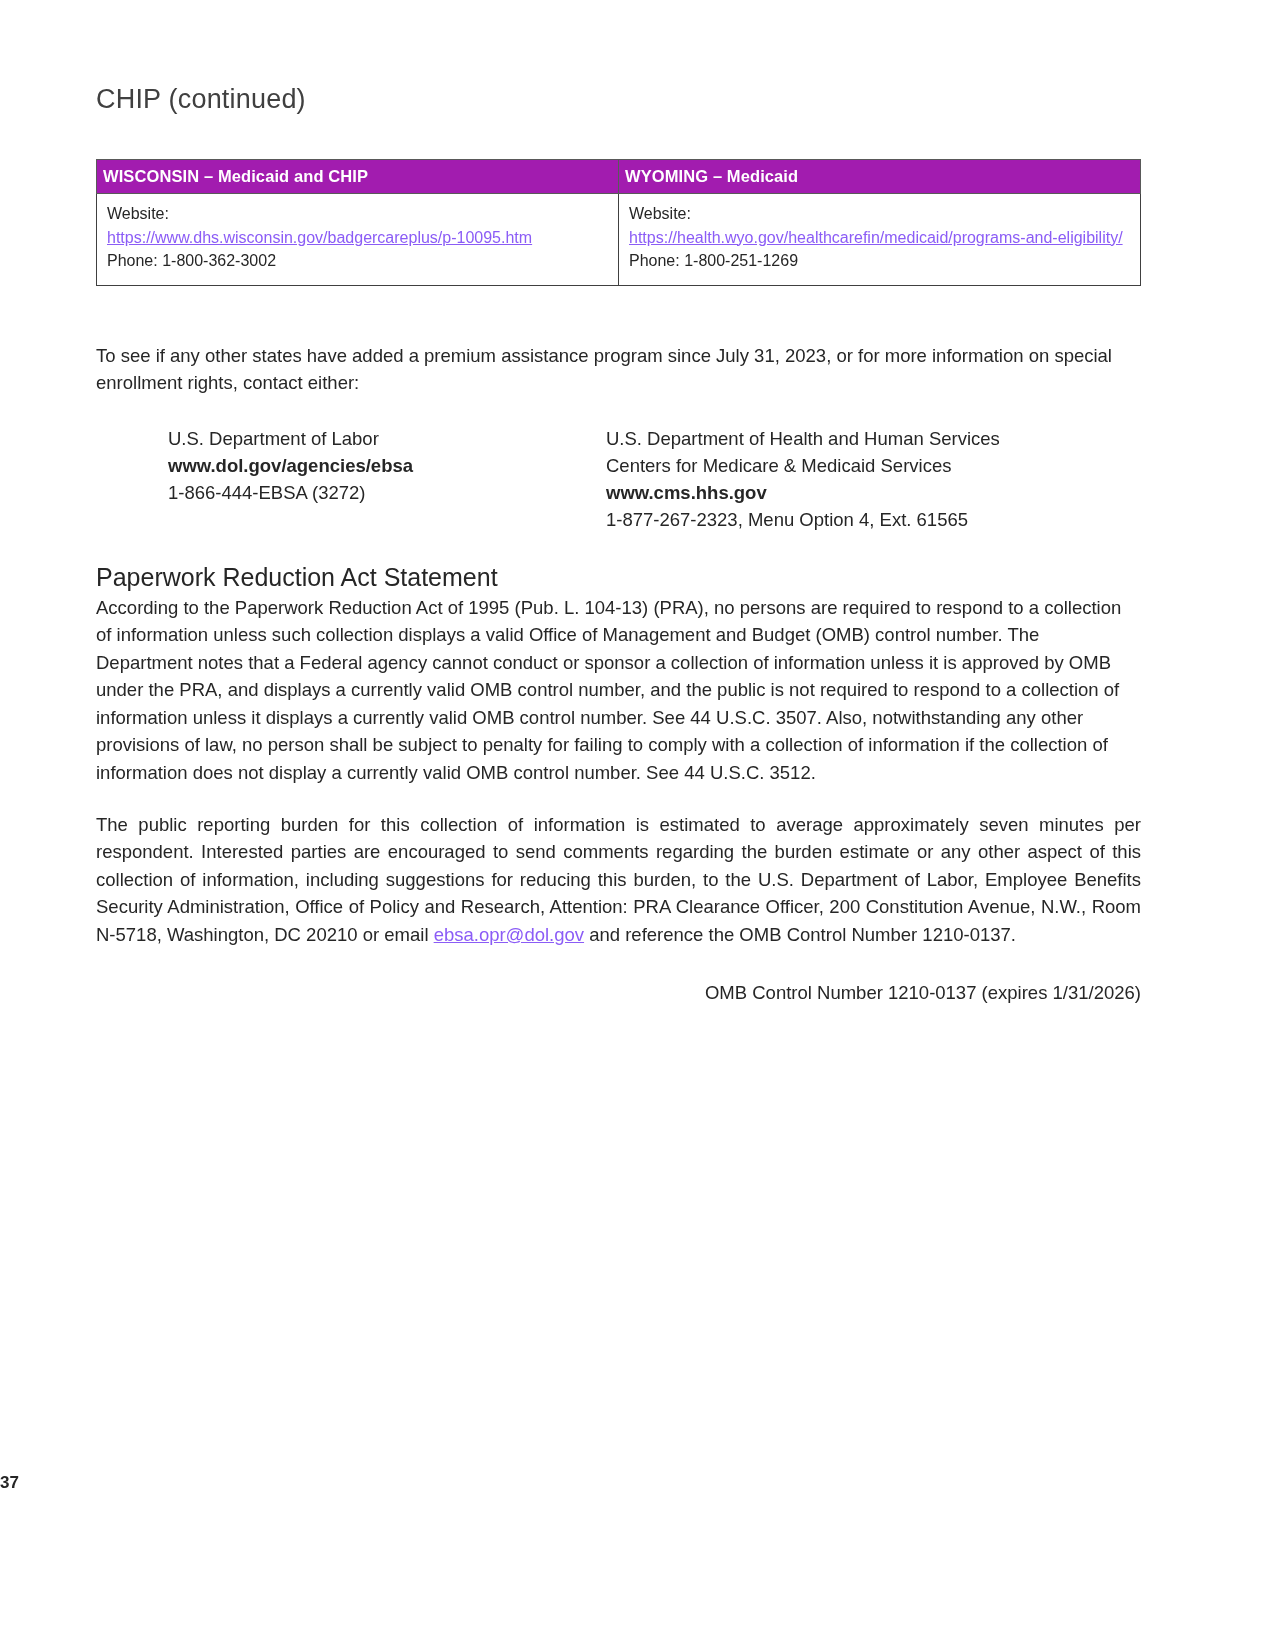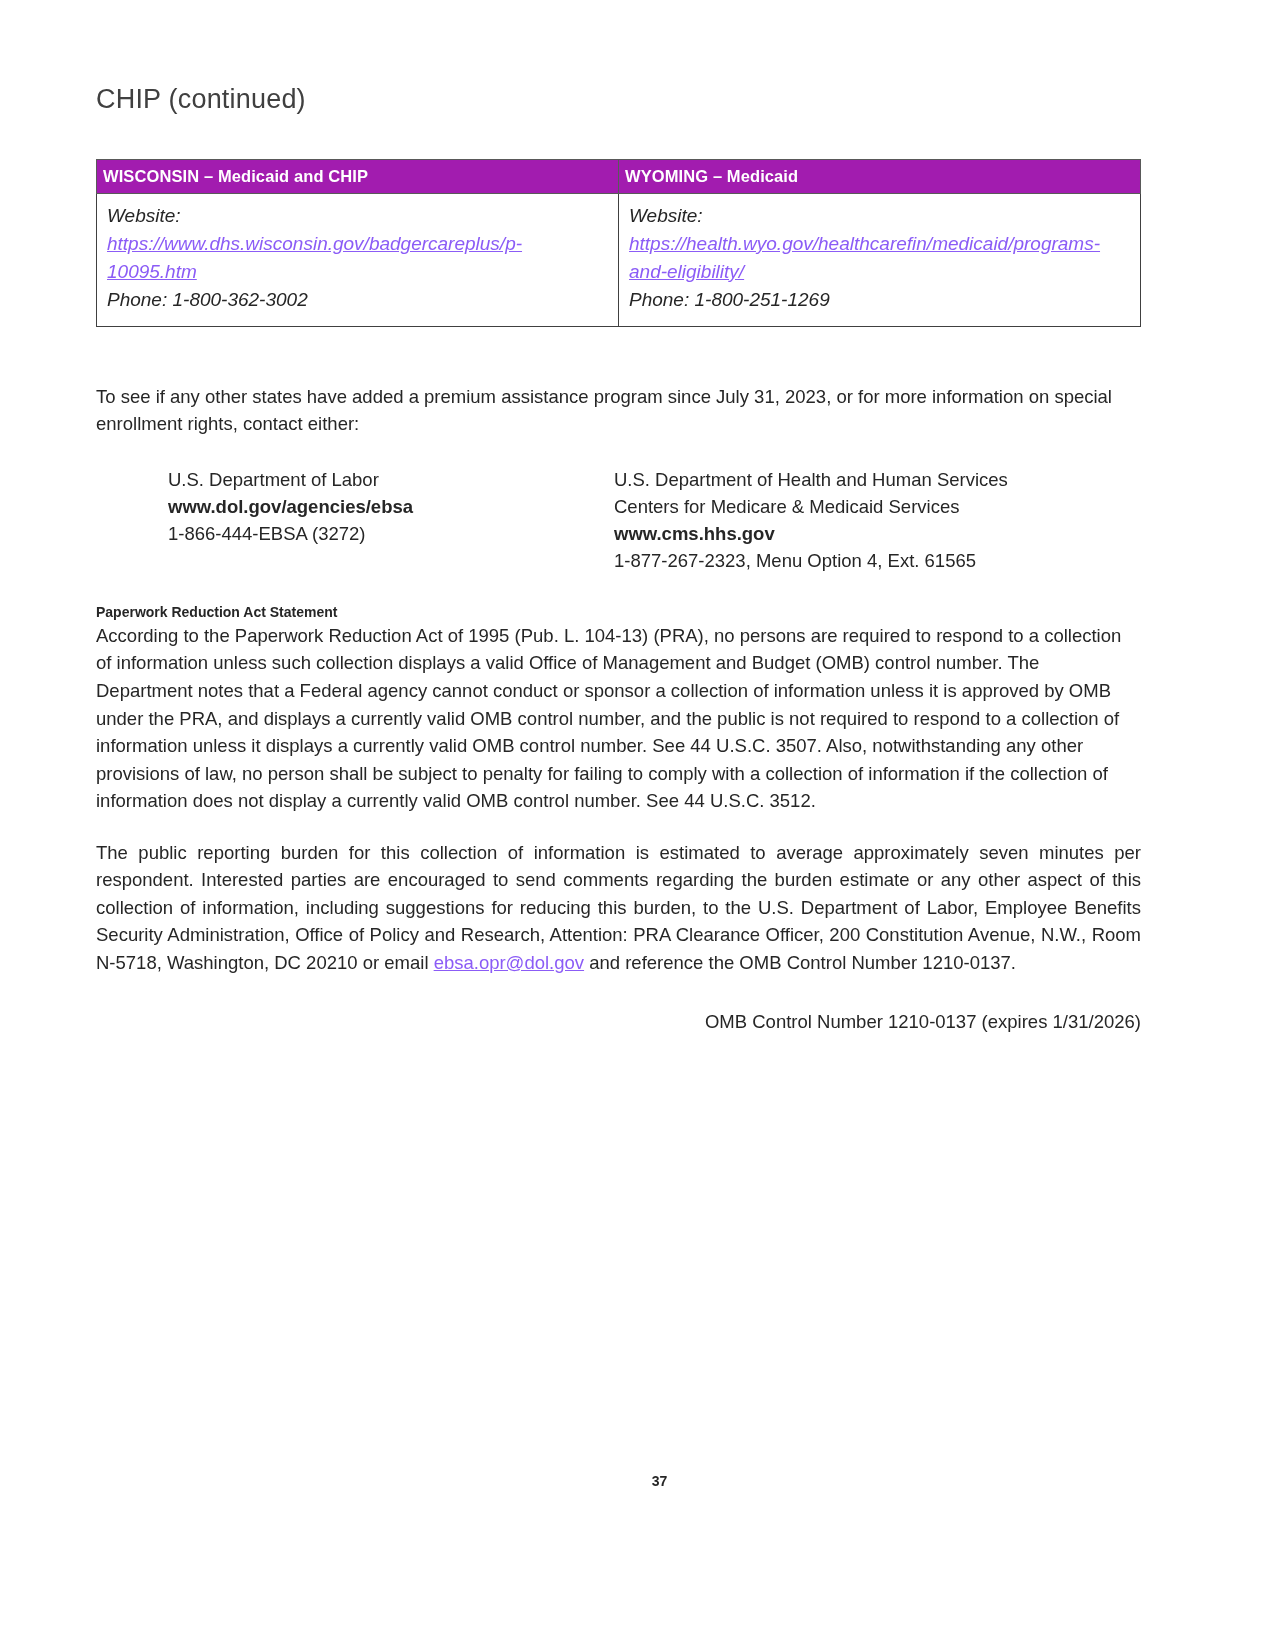--- a/index.html
+++ b/index.html
@@ -46,23 +46,22 @@
     font-weight: bold;
     text-align: left;
     padding: 7px 6px;
     border: 1px solid #595959;
     letter-spacing: 0.1px;
   }
   table.state-table td {
     border: 1px solid #404040;
     vertical-align: top;
     padding: 8px 10px 12px 10px;
-    font-size: 19px;
+    font-size: 16px;
     line-height: 1.47;
-    font-style: italic;
   }
   .cell-line {
     display: block;
     white-space: pre-wrap;
   }
   .link {
     text-decoration: underline;
     color: #8b5cf6;
     word-break: break-word;
   }
@@ -74,47 +73,45 @@
   }
   .spacer-36 { height: 36px; }
   .spacer-24 { height: 24px; }
   .spacer-20 { height: 20px; }
   .spacer-30 { height: 30px; }
 
   .contacts {
     margin-top: 28px;
     margin-left: 72px;
     display: flex;
-    gap: 16px;
+    gap: 8px;
     font-size: 18.5px;
     line-height: 1.46;
   }
   .contacts .col { width: 430px; }
   .contacts .bold { font-weight: bold; }
 
   .section-title {
-    font-size: 14px;
-    font-weight: bold;
+    font-size: 25px;
+    font-weight: normal;
     margin: 0 0 2px 0;
   }
   .footer-note {
     text-align: right;
     font-size: 18.5px;
     margin-top: 34px;
   }
   .page-number {
     position: absolute;
     left: 0;
     right: 0;
     top: 1473px;
-    text-align: center;
-    font-size: 14px;
+    font-size: 17px;
     font-weight: bold;
     color: #262626;
-    padding-left: 44px;
   }
   .justified { text-align: justify; text-justify: inter-word; }
 </style>
 </head>
 <body>
 
 <div class="page">
   <div class="content">
 
     <h1 class="page-heading">CHIP (continued)</h1>

